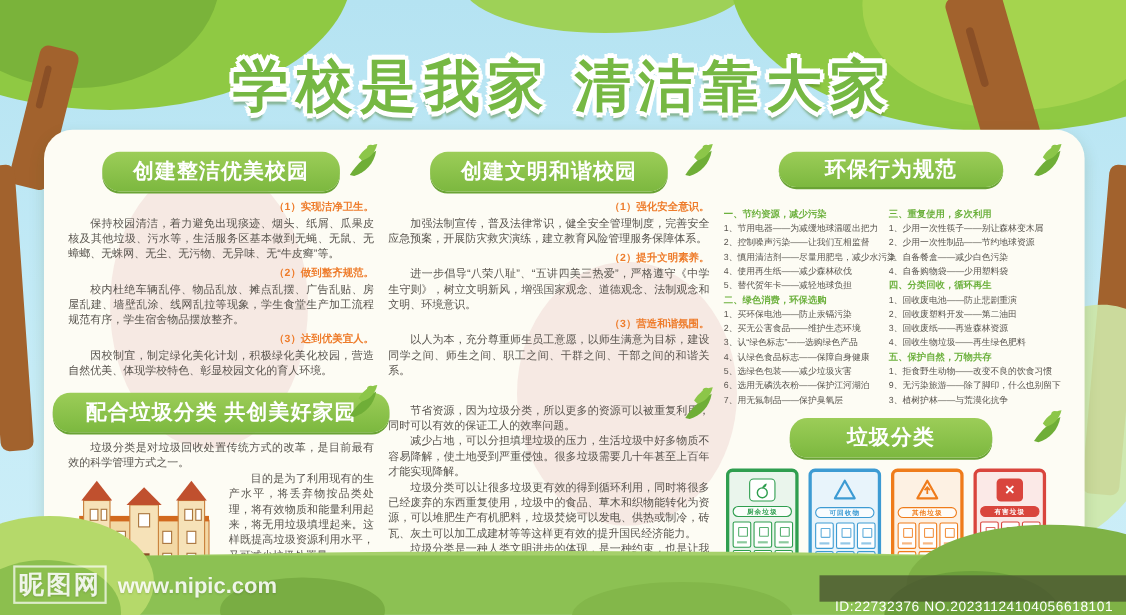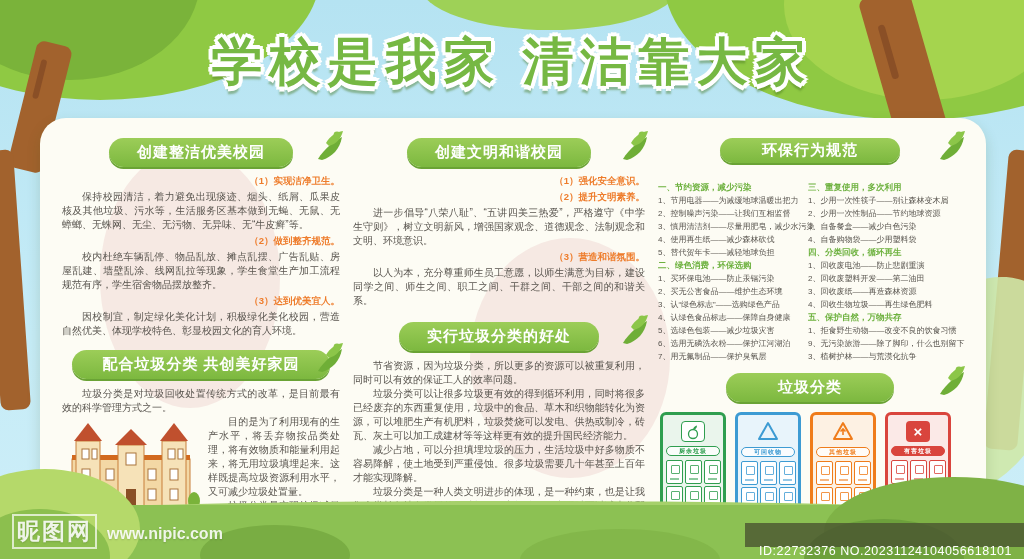--- a/index.html
+++ b/index.html
@@ -11,40 +11,40 @@
   
   .blob { position:absolute; border-radius:50%; }
   .trunk { position:absolute; background:#a2622d; border-radius:8px; }
   .trunk .bark { position:absolute; background:#8a4f26; border-radius:4px; }
   .ground { position:absolute; left:0; right:0; bottom:0; height:54px; background:#8cc153; z-index:5; }
   .ground-top { position:absolute; left:0; right:0; bottom:44px; height:14px; background:#a6d06b; border-radius:50% 50% 0 0/100% 100% 0 0; z-index:5; }
   .bush { position:absolute; border-radius:50%; z-index:6; }
   .paleleaf { position:absolute; background:#cfe8a8; border-radius:60% 40% 55% 45%; opacity:.9; z-index:1; }
 
   
-  .title { position:absolute; top:28px; left:0; width:100%; text-align:center; z-index:4;
+  .title { position:absolute; top:44px; left:0; width:100%; text-align:center; z-index:4;
            font-size:51px; font-weight:900; letter-spacing:7px; color:#76b843;
            text-shadow:
              -3px -3px 0 #fff, 3px -3px 0 #fff, -3px 3px 0 #fff, 3px 3px 0 #fff,
              -4px 0 0 #fff, 4px 0 0 #fff, 0 -4px 0 #fff, 0 5px 0 #fff,
              0 8px 2px rgba(74,122,35,.45); }
 
   
   .panel { position:absolute; left:40px; top:118px; width:946px; height:402px; z-index:3;
            background:#fdfcf4; border-radius:26px; box-shadow:0 6px 14px rgba(60,90,30,.18);
            padding:14px 20px 10px 22px; overflow:hidden;
            display:grid; grid-template-columns:278px 292px 304px; column-gap:13px; }
   .panel-decor { position:absolute; border-radius:50%; background:#f6e9e3; z-index:0; }
   .col { position:relative; z-index:1; }
 
   
   .sec-head { position:relative; display:flex; justify-content:center; margin:6px 0 8px; }
   .pill { position:relative; padding:5px 28px; border-radius:16px; white-space:nowrap;
           background:linear-gradient(180deg,#9ccd58,#7cb83f);
-          box-shadow:0 2px 0 #6aa335; color:#fff; font-weight:bold; font-size:15px; letter-spacing:1px; }
+          box-shadow:0 2px 0 #6aa335; color:#fff; font-weight:bold; font-size:19px; letter-spacing:1px; }
   .leaves { position:absolute; right:-4px; top:-9px; width:34px; height:34px; }
 
   .sub { color:#ee7c2b; font-weight:bold; font-size:9.5px; margin:3px 0 2px;text-align:right; }
   .bodyp { color:#58544e; font-size:10px; line-height:14px; text-align:justify; text-indent:2em; }
 
   
   .eco-wrap { display:grid; grid-template-columns:150px 154px; column-gap:0; margin-top:18px; }
   .eco-h { color:#6db13e; font-weight:bold; font-size:8.5px; line-height:13px; white-space:nowrap; }
   .eco-i { color:#58544e; font-size:8px; line-height:13px; white-space:nowrap; }
 
@@ -70,21 +70,21 @@
   .card-orange{ --c:#ef7c1b; --bg:#fdf1e3; }
   .card-red   { --c:#d9453d; --bg:#fbe9e7; }
 
   
   .building { float:left; width:138px; height:96px; margin:4px 8px 0 0; }
 
   
   .wm { position:absolute; left:12px; bottom:10px; z-index:8; display:flex; align-items:baseline; gap:10px;
         color:rgba(255,255,255,.88); text-shadow:0 1px 2px rgba(0,0,0,.15); }
   .wm .site { font-size:23px; font-weight:bold; letter-spacing:2px; border:2px solid rgba(255,255,255,.7); padding:0 3px; }
-  .wm .url { font-size:16px; font-weight:bold; }
+  .wm .url { font-size:20px; font-weight:bold; }
   .idbox { position:absolute; right:0; bottom:12px; z-index:8; height:24px; line-height:24px;
            padding:16px 12px 0 14px; background:rgba(72,82,48,.78); color:#fff; font-size:12.5px; letter-spacing:.5px; }
 </style>
 </head>
 <body>
 
 <div class="stage">
 
   <div class="blob" style="left:-120px;top:-150px;width:440px;height:250px;background:#8fc943;"></div>
   <div class="blob" style="left:-60px;top:-120px;width:260px;height:200px;background:#7ab33a;"></div>
@@ -168,36 +168,36 @@
     <div class="col">
       <div class="sec-head">
         <span class="pill">创建文明和谐校园</span>
         <svg class="leaves" viewBox="0 0 34 34">
           <path d="M8 30 C14 20, 24 12, 32 8 C30 20, 22 28, 12 31 Z" fill="#6fae37"></path>
           <path d="M16 14 C20 7, 26 3, 33 2 C31 10, 26 15, 19 17 Z" fill="#8cc649"></path>
           <circle cx="27" cy="6" r="3.4" fill="#8cc649"></circle>
         </svg>
       </div>
       <div class="sub">（1）强化安全意识。</div>
+      <div class="bodyp">加强法制宣传，普及法律常识，健全安全管理制度，完善安全应急预案，开展防灾救灾演练，建立教育风险管理服务保障体系。</div>
       <div class="sub">（2）提升文明素养。</div>
       <div class="bodyp">进一步倡导“八荣八耻”、“五讲四美三热爱”，严格遵守《中学生守则》，树立文明新风，增强国家观念、道德观念、法制观念和文明、环境意识。</div>
       <div class="sub">（3）营造和谐氛围。</div>
       <div class="bodyp">以人为本，充分尊重师生员工意愿，以师生满意为目标，建设同学之间、师生之间、职工之间、干群之间、干部之间的和谐关系。</div>
 
       <div class="sec-head" style="margin-top:14px;">
-        <span class="pill">实行垃圾分类的好处</span>
         <svg class="leaves" viewBox="0 0 34 34">
           <path d="M8 30 C14 20, 24 12, 32 8 C30 20, 22 28, 12 31 Z" fill="#6fae37"></path>
           <path d="M16 14 C20 7, 26 3, 33 2 C31 10, 26 15, 19 17 Z" fill="#8cc649"></path>
           <circle cx="27" cy="6" r="3.4" fill="#8cc649"></circle>
         </svg>
       </div>
       <div class="bodyp">节省资源，因为垃圾分类，所以更多的资源可以被重复利用，同时可以有效的保证工人的效率问题。</div>
+      <div class="bodyp">减少占地，可以分担填埋垃圾的压力，生活垃圾中好多物质不容易降解，使土地受到严重侵蚀。很多垃圾需要几十年甚至上百年才能实现降解。</div>
       <div class="bodyp">垃圾分类可以让很多垃圾更有效的得到循环利用，同时将很多已经废弃的东西重复使用，垃圾中的食品、草木和织物能转化为资源，可以堆肥生产有机肥料，垃圾焚烧可以发电、供热或制冷，砖瓦、灰土可以加工成建材等等这样更有效的提升国民经济能力。</div>
-      <div class="bodyp">减少占地，可以分担填埋垃圾的压力，生活垃圾中好多物质不容易降解，使土地受到严重侵蚀。很多垃圾需要几十年甚至上百年才能实现降解。</div>
       <div class="bodyp">垃圾分类是一种人类文明进步的体现，是一种约束，也是让我们人类长久持久发展的一种策略。实施垃圾分类同时可以减少分配垃圾的工人的损伤程度，很多工人都是在分配垃圾的时候意外受伤的。</div>
     </div>
 
     <div class="col">
       <div class="sec-head">
         <span class="pill" style="padding:3px 42px;">环保行为规范</span>
         <svg class="leaves" viewBox="0 0 34 34">
           <path d="M8 30 C14 20, 24 12, 32 8 C30 20, 22 28, 12 31 Z" fill="#6fae37"></path>
           <path d="M16 14 C20 7, 26 3, 33 2 C31 10, 26 15, 19 17 Z" fill="#8cc649"></path>
           <circle cx="27" cy="6" r="3.4" fill="#8cc649"></circle>

